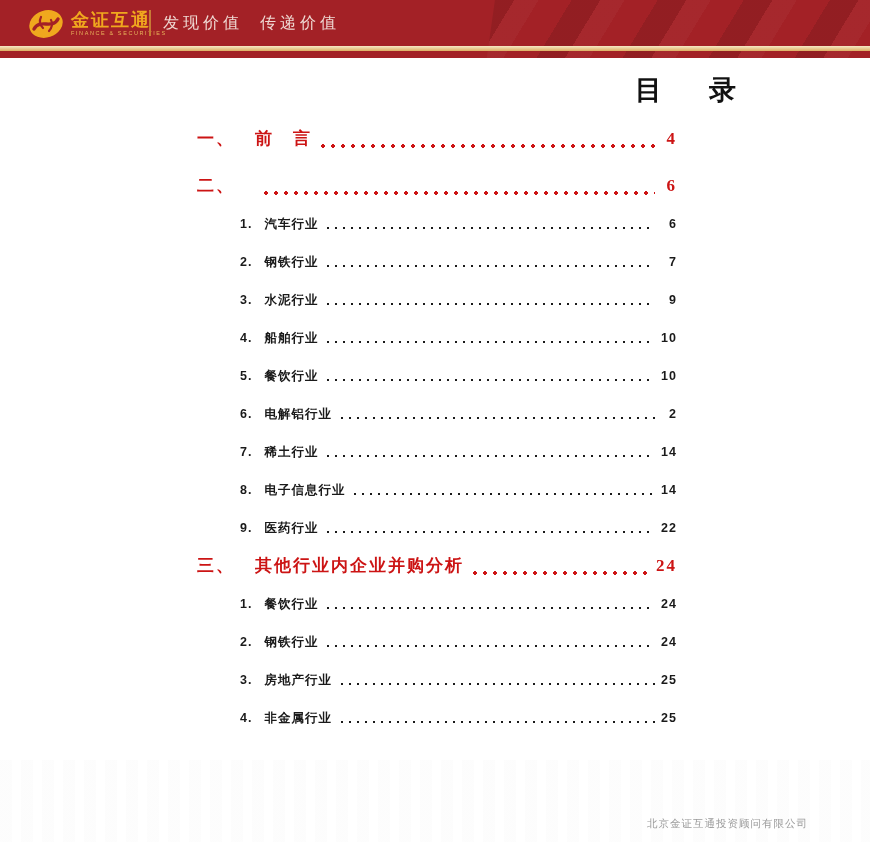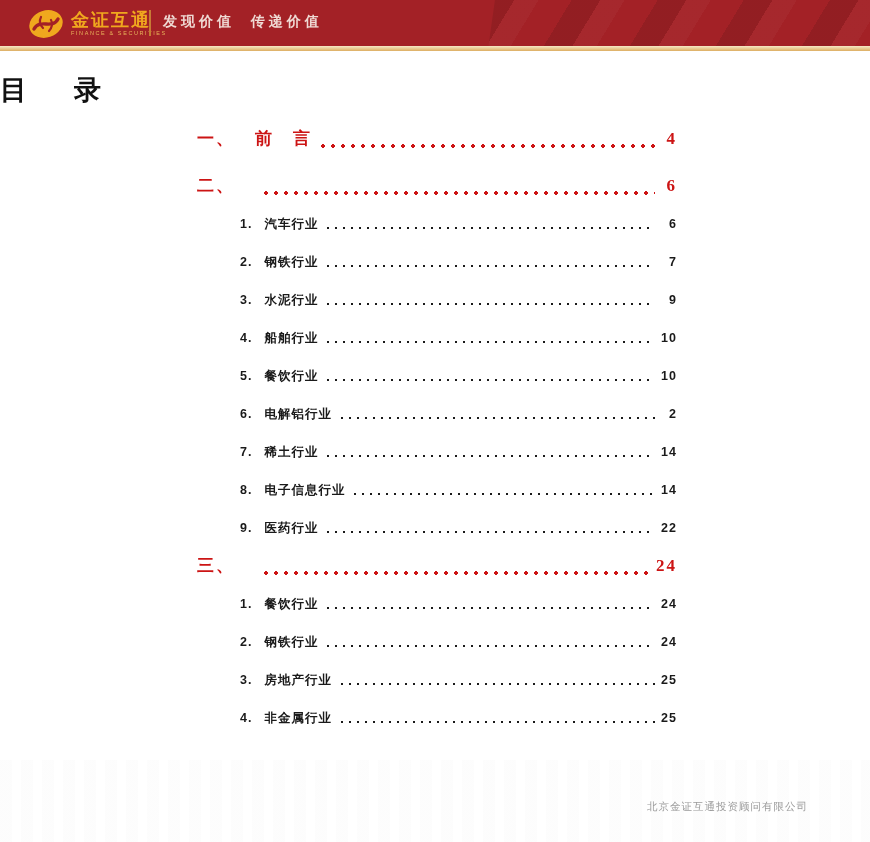--- a/index.html
+++ b/index.html
@@ -2,21 +2,21 @@
 <html><head>
 <meta charset="utf-8">
 <style>
   html,body{margin:0;padding:0;}
   body{
     width:870px;height:842px;position:relative;background:#ffffff;overflow:hidden;
     font-family:"Liberation Sans", sans-serif;
   }
   
   .header{
-    position:absolute;top:0;left:0;width:870px;height:46px;
+    position:absolute;top:0;left:0;width:870px;height:58px;
     background:#A32126;overflow:hidden;
   }
   .header .stripes{
     position:absolute;top:-20px;right:-40px;width:420px;height:110px;
     background:repeating-linear-gradient(115deg,
       rgba(0,0,0,0.10) 0 26px, rgba(255,255,255,0.03) 26px 48px, rgba(0,0,0,0.0) 48px 78px);
     transform:skewX(-8deg);
   }
   .gold-line{
     position:absolute;top:46px;left:0;width:870px;height:5px;
@@ -32,25 +32,25 @@
     font-family:"Liberation Serif", serif;
   }
   .logo-en{
     color:#E8B45A;font-size:5.5px;letter-spacing:1.6px;margin-top:2px;white-space:nowrap;
   }
   .header-divider{
     position:absolute;left:149px;top:10px;width:2px;height:26px;background:#C77B35;
   }
   .slogan{
     position:absolute;left:163px;top:13px;
-    color:#EFD9D3;font-size:14px;font-weight:bold;letter-spacing:4px;white-space:pre;
+    color:#EFD9D3;font-size:16px;font-weight:normal;letter-spacing:4px;white-space:pre;
   }
   
   .doc-title{
-    position:absolute;top:72px;left:0;width:746px;text-align:left;
+    position:absolute;top:72px;left:0;width:746px;text-align:right;
     font-family:"Liberation Serif", serif;
     font-size:27px;font-weight:bold;color:#111111;letter-spacing:10px;
   }
   
   .toc{position:absolute;left:197px;top:126px;width:480px;}
   .row{display:flex;align-items:baseline;}
   .row.l1{
     height:26px;line-height:26px;color:#CC1414;
     font-family:"Liberation Serif", serif;font-weight:bold;font-size:17px;letter-spacing:2px;
   }
@@ -69,21 +69,21 @@
   .row.l1 .leader{
     background-image:radial-gradient(circle, currentColor 1.6px, transparent 1.9px);
     background-size:10px 6px;margin-bottom:4px;
   }
   .page{flex:0 0 auto;min-width:18px;text-align:right;}
   .gap-a{margin-top:21px;}
   .gap-b{margin-top:16px;}
   .gap-c{margin-top:20px;}
   
   .footer{
-    position:absolute;right:62px;bottom:28px;
+    position:absolute;right:62px;bottom:11px;
     color:#9A9A9A;font-size:10.5px;letter-spacing:1px;
   }
   .watermark{
     position:absolute;left:0;bottom:0;width:870px;height:82px;pointer-events:none;
     background:repeating-linear-gradient(90deg,#fbfbfb 0 12px,#ffffff 12px 21px);
     opacity:.6;
   }
 </style>
 </head>
 <body>
@@ -182,20 +182,21 @@
 
   <div class="row l2 gap-c">
     <span class="marker">9.</span>
     <span class="label">医药行业</span>
     <span class="leader"></span>
     <span class="page">22</span>
   </div>
 
   <div class="row l1 gap-b">
     <span class="marker">三、</span>
+    <span class="label">其他行业内企业并购分析</span>
     <span class="leader"></span>
     <span class="page">24</span>
   </div>
 
   <div class="row l2 gap-b">
     <span class="marker">1.</span>
     <span class="label">餐饮行业</span>
     <span class="leader"></span>
     <span class="page">24</span>
   </div>

